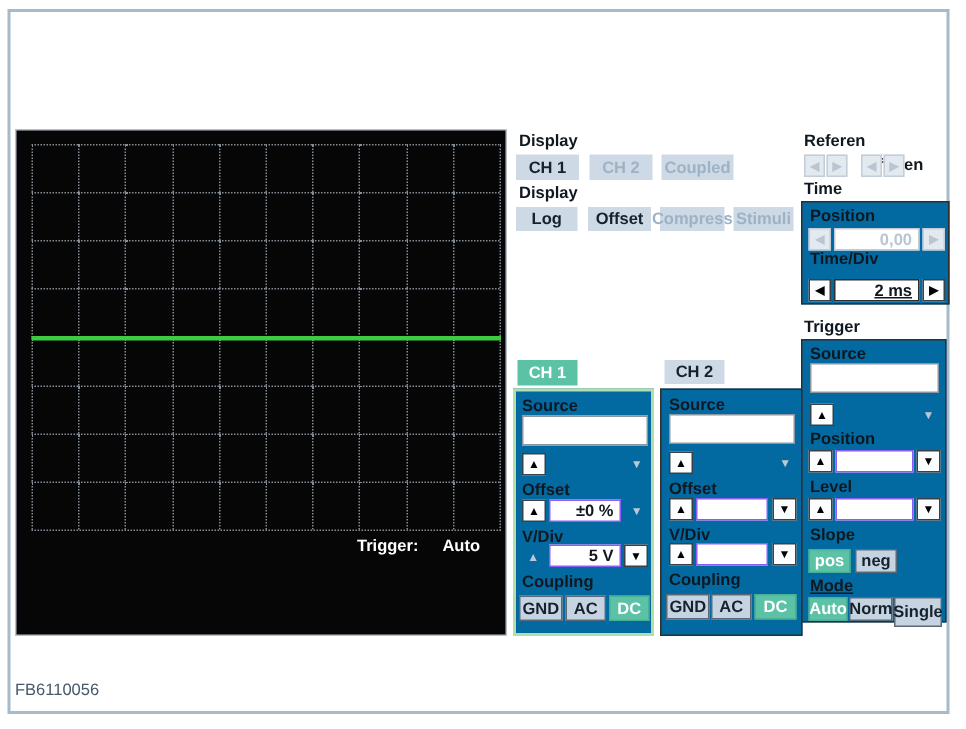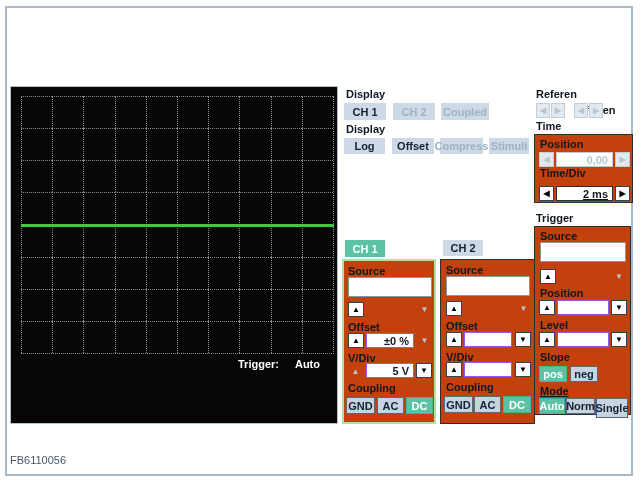--- a/index.html
+++ b/index.html
@@ -13,21 +13,21 @@
            display:flex;align-items:center;justify-content:center;box-sizing:border-box;white-space:nowrap;}
   .flatbtn.disabled{color:var(--disabled_text);}
   
   .graybtn{position:absolute;background:#c6d3e1;border:1px solid #5a6878;color:#16212e;font-size:11px;
            display:flex;align-items:center;justify-content:center;box-sizing:border-box;white-space:nowrap;}
   
   .tealbtn{position:absolute;background:var(--teal);border:1px solid #4ab093;color:#fff;font-size:11px;
            display:flex;align-items:center;justify-content:center;box-sizing:border-box;white-space:nowrap;}
   .tealbtn.noborder{border:none;}
   
-  .panel{position:absolute;background:#c2410c;border:1px solid #2e2e2e;box-sizing:border-box;}
+  .panel{position:absolute;background:#0369a1;border:1px solid #2e2e2e;box-sizing:border-box;}
   .panel.green{border:2px solid var(--panel_border_green);}
   
   .tbox{position:absolute;background:#fff;border:1px solid #8b5cf6;box-sizing:border-box;font-size:11px;
         display:flex;align-items:center;justify-content:flex-end;padding-right:4px;color:#10181f;white-space:nowrap;}
   .tbox.dark{border-color:#2e2e2e;text-decoration:underline;}
   .tbox.dis{border-color:#c3cdd7;color:#b9c6d2;}
   .tbox.src{justify-content:flex-start;padding-left:3px;border-color:#8a96a2;}
   
   .spin{position:absolute;background:#fcfdfe;border:1px solid #3a4048;box-sizing:border-box;
         display:flex;align-items:center;justify-content:center;font-size:8px;line-height:8px;color:#000;}

